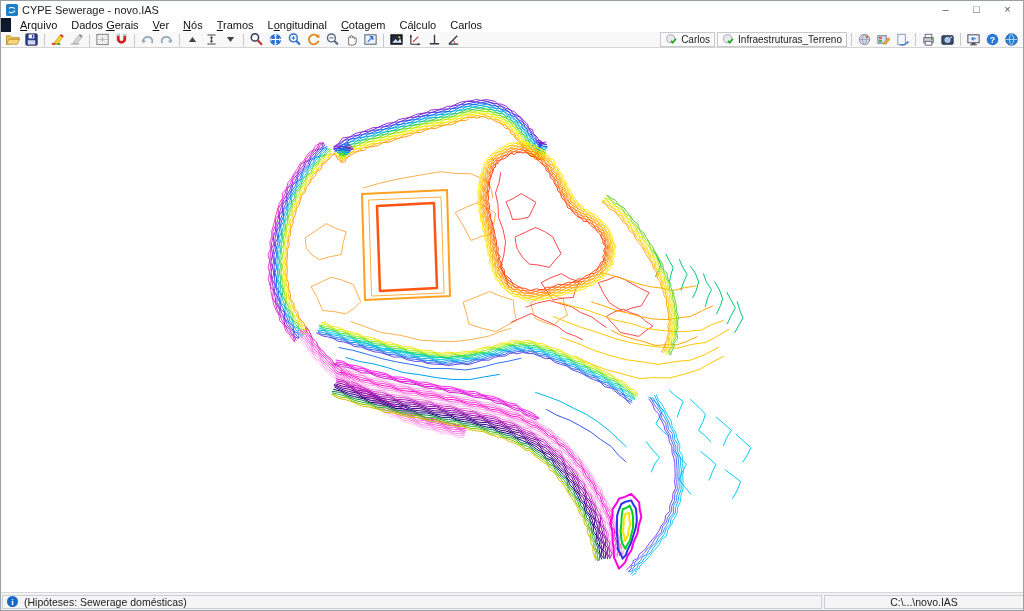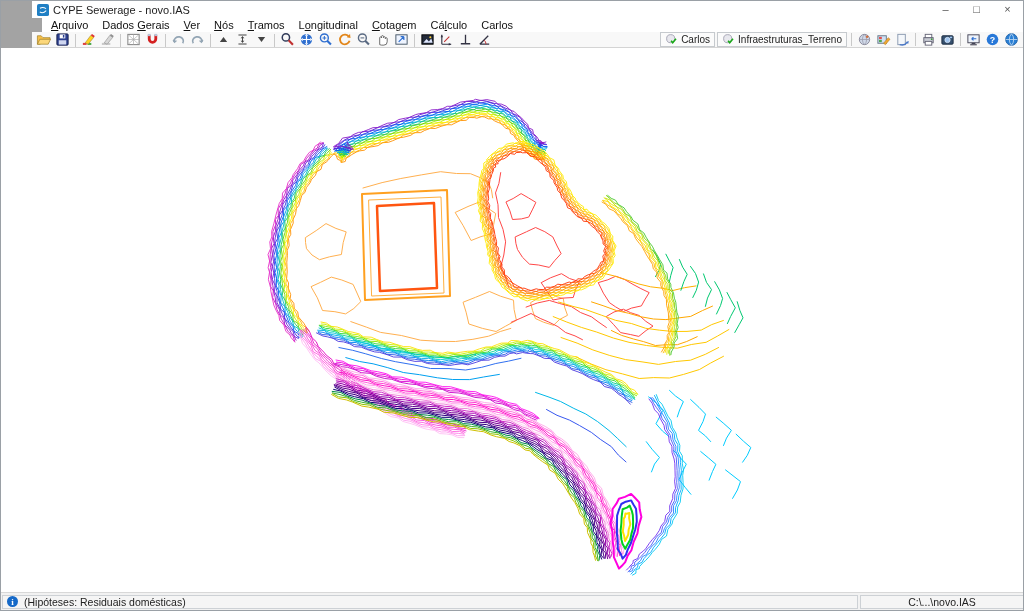--- a/index.html
+++ b/index.html
@@ -1,19 +1,19 @@
 <!DOCTYPE html>
 <html><head>
 <meta charset="utf-8">
 <style>
   html,body{margin:0;padding:0;background:#777;}
   *{box-sizing:border-box;}
-  #app{width:1024px;height:611px;background:#a3a3a3;position:relative;
+  #app{width:1024px;height:611px;background:#0f172a;position:relative;
        font-family:"Liberation Sans",sans-serif;color:#111;
-       border:1px solid #9aa0a6;overflow:hidden;padding-left:31px;}
+       border:1px solid #9aa0a6;overflow:hidden;}
   
   #titlebar{height:17px;display:flex;align-items:center;background:#fff;}
   #app-icon{width:12px;height:12px;margin:0 4px 0 5px;flex:none;}
   #title-text{font-size:11px;color:#222;white-space:nowrap;}
   #win-controls{margin-left:auto;display:flex;height:100%;}
   .wctl{width:31px;text-align:center;font-size:11px;color:#555;line-height:17px;cursor:default;}
   
   #menu-bar{height:14px;display:flex;align-items:center;background:#fff;padding-left:2px;margin-left:10px;}
   .menu-item{font-size:11px;padding:0 7px;line-height:14px;color:#111;white-space:nowrap;cursor:default;}
   .menu-item u{text-decoration:underline;}
@@ -29,21 +29,21 @@
   
   #canvas{position:absolute;top:47px;left:0;width:1024px;height:546px;background:#fff;}
   #contour-svg{width:100%;height:100%;}
   #contour-svg polyline,#contour-svg polygon{stroke-linejoin:round;stroke-linecap:round;}
   
   #statusbar{position:absolute;left:0;bottom:0;width:1024px;height:18px;background:#f2f2f2;
              border-top:1px solid #d8d8d8;display:flex;align-items:center;font-size:10.5px;}
   .sb-panel{height:14px;margin:0 1px;border:1px solid #cdd1d5;background:#f5f5f5;
             display:flex;align-items:center;padding:0 4px;}
   #sb-left{flex:1 1 auto;}
-  #sb-right{width:164px;justify-content:center;}
+  #sb-right{width:200px;justify-content:center;}
   #info-badge{width:11px;height:11px;border-radius:50%;background:#1569c8;color:#fff;
               font-size:9px;font-weight:bold;font-family:"Liberation Serif",serif;
               display:flex;align-items:center;justify-content:center;margin-right:6px;flex:none;}
   #sb-message,#sb-path{color:#222;white-space:nowrap;}
 </style>
 </head>
 <body>
 
 <div id="app">
 
@@ -444,20 +444,20 @@
         <polygon fill="none" stroke="#FF00E0" stroke-width="2" points="617.9,497.7 624.0,495.9 630.1,492.9 633.9,496.8 638.2,501.4 638.7,508.3 640.4,515.9 637.6,524.9 636.4,532.7 632.6,541.0 630.4,549.3 626.7,554.6 624.2,561.1 620.9,564.8 618.0,567.6 615.6,562.2 612.9,556.2 612.7,547.6 611.7,540.3 611.4,531.1 609.6,521.6 611.4,515.3 611.6,508.0 615.4,502.7"></polygon>
         <polygon fill="none" stroke="#3030F0" stroke-width="2" points="620.3,503.0 624.8,500.7 630.2,499.4 632.4,503.4 635.0,507.7 635.6,514.9 635.8,520.8 634.3,528.3 631.7,536.4 629.9,542.2 626.6,548.9 624.9,553.9 621.6,557.7 619.8,553.0 616.8,548.3 616.7,539.6 615.9,532.1 616.0,523.7 616.1,514.6 617.8,509.2"></polygon>
         <polygon fill="none" stroke="#00D020" stroke-width="2" points="621.6,508.3 625.9,506.6 628.7,504.6 630.8,509.8 631.8,514.0 632.1,520.2 632.0,527.4 630.4,532.9 629.2,538.8 626.2,543.9 624.3,547.8 621.6,542.9 620.4,538.4 619.6,529.7 620.4,522.0 620.7,515.3"></polygon>
         <polygon fill="none" stroke="#FFE000" stroke-width="2" points="624.4,512.6 625.6,512.7 628.4,512.1 628.1,517.1 629.3,523.3 627.7,528.5 627.2,533.7 625.4,537.4 624.0,539.9 623.1,534.7 621.8,530.4 622.7,523.8 622.7,517.8 623.9,515.9"></polygon>
       </svg>
   </div>
 
   <div id="statusbar">
     <div class="sb-panel" id="sb-left">
       <span id="info-badge">i</span>
-      <span id="sb-message">(Hipóteses: Residuais domésticas)</span>
+      <span id="sb-message">(Hipóteses: Sewerage domésticas)</span>
     </div>
     <div class="sb-panel" id="sb-right">
       <span id="sb-path">C:\...\novo.IAS</span>
     </div>
   </div>
 
 </div>
 
 </body></html>

